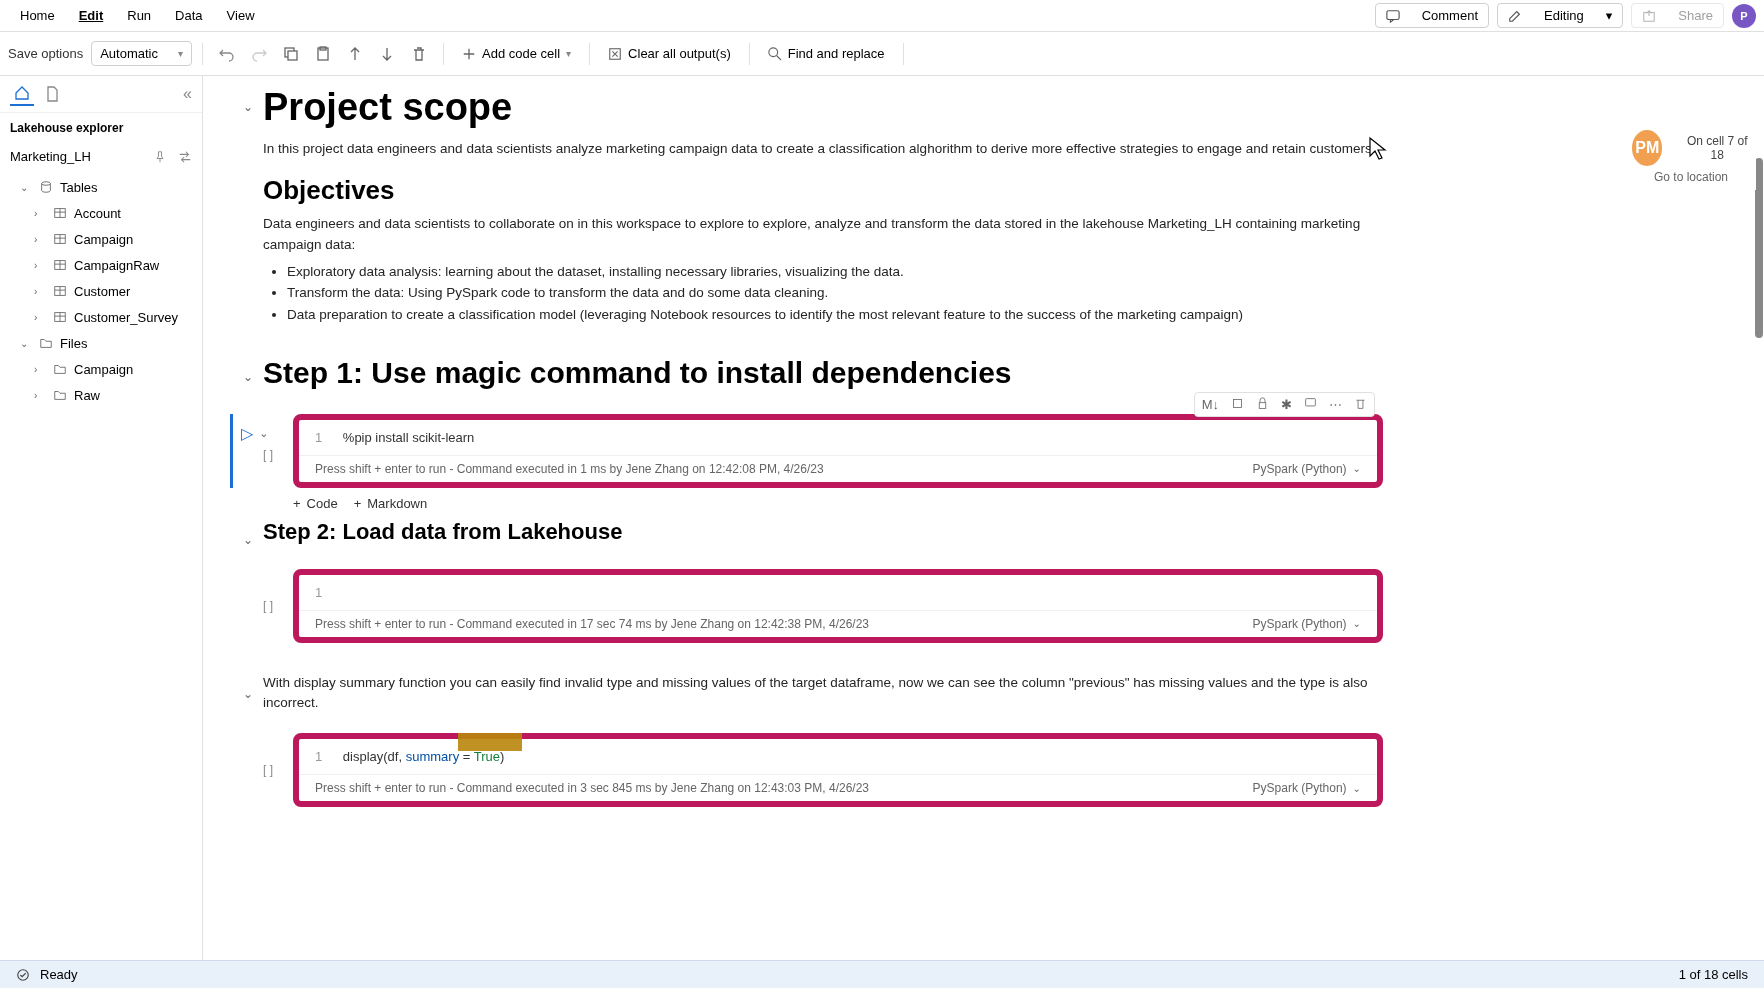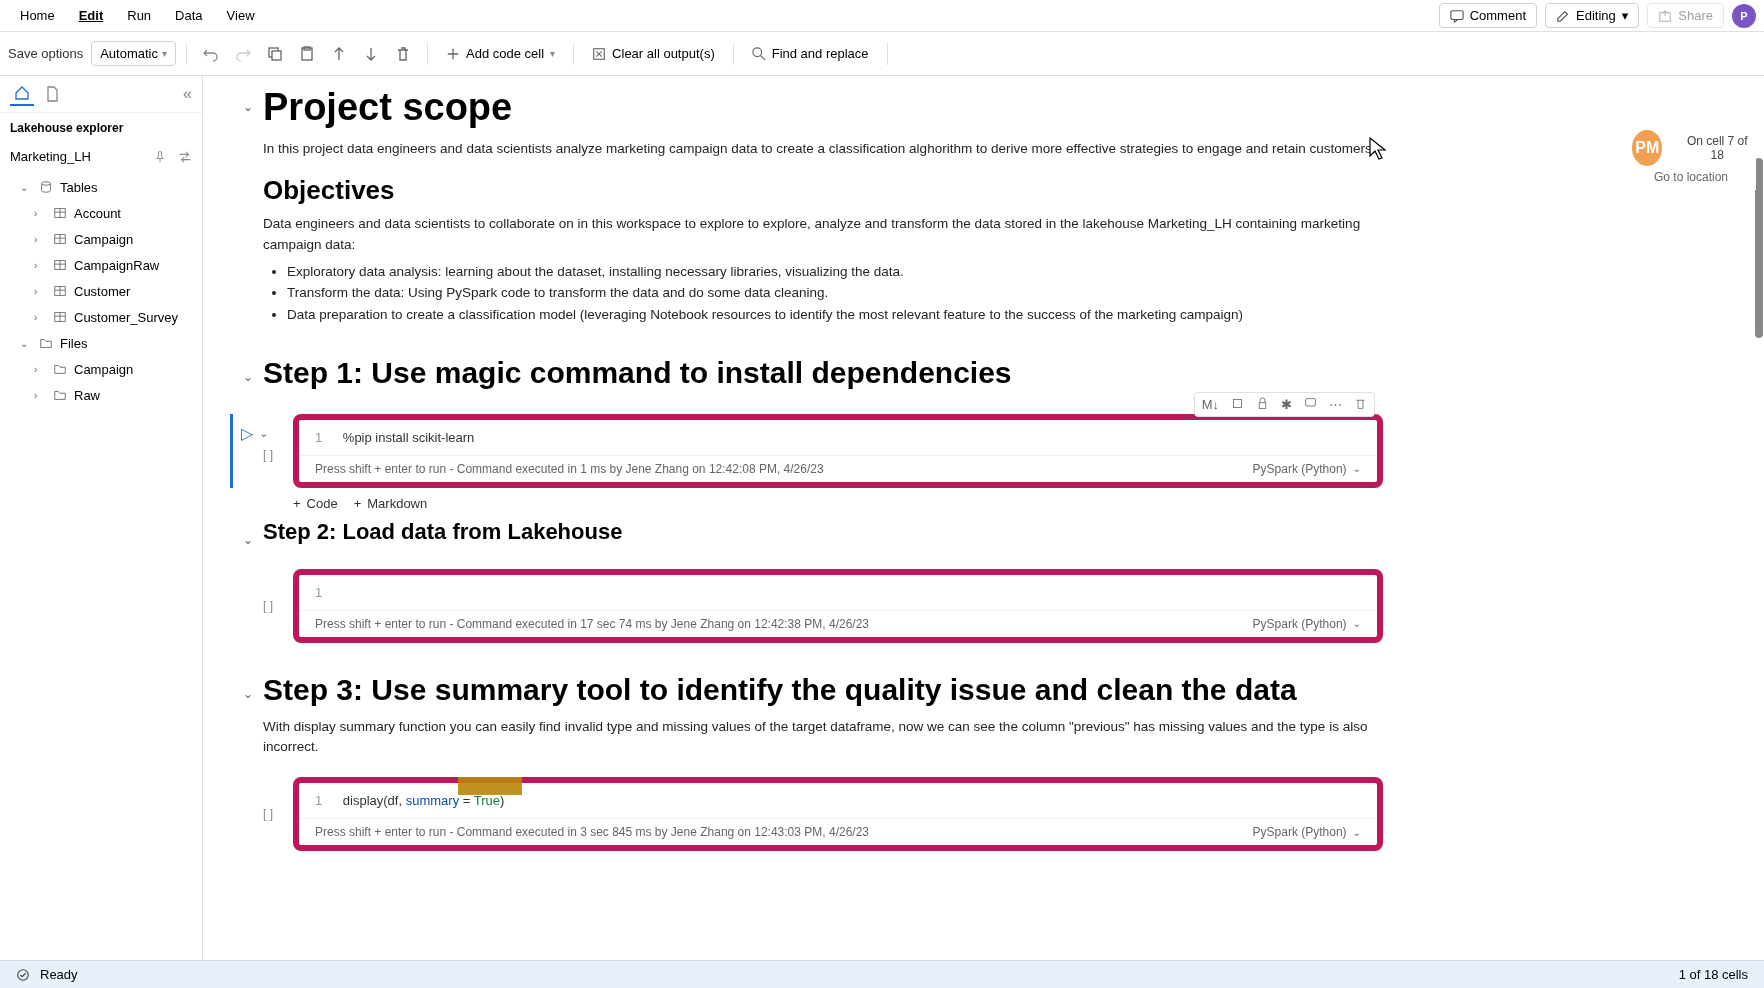--- a/index.html
+++ b/index.html
@@ -2,27 +2,27 @@
 <html><head>
   <meta charset="utf-8">
   <style>
     * { margin: 0; padding: 0; box-sizing: border-box; font-family: 'Segoe UI', Arial, sans-serif; }
     body { background: #fff; overflow: hidden; }
     
     .menubar { display: flex; align-items: center; height: 32px; padding: 0 8px; border-bottom: 1px solid #e0e0e0; }
     .menubar-item { padding: 4px 12px; font-size: 13px; cursor: pointer; }
     .menubar-item.active { text-decoration: underline; font-weight: 600; }
     .menubar-right { margin-left: auto; display: flex; align-items: center; gap: 8px; }
-    .top-btn { display: flex; align-items: center; gap: 6px; padding: 4px 10px; border: 1px solid #d0d0d0; border-radius: 4px; font-size: 13px; cursor: pointer; }
+    .top-btn { display: flex; align-items: center; gap: 22px; padding: 4px 10px; border: 1px solid #d0d0d0; border-radius: 4px; font-size: 13px; cursor: pointer; }
     .top-btn.disabled { color: #a0a0a0; border-color: #e8e8e8; }
     .avatar-small { width: 24px; height: 24px; border-radius: 50%; background: #7857c5; color: #fff; display: flex; align-items: center; justify-content: center; font-size: 11px; font-weight: 600; }
     
     .toolbar { display: flex; align-items: center; height: 44px; padding: 0 8px; border-bottom: 1px solid #e0e0e0; gap: 4px; }
     .toolbar-label { font-size: 13px; color: #333; padding-right: 4px; }
-    .toolbar-select { display: flex; align-items: center; gap: 4px; padding: 4px 8px; border: 1px solid #d0d0d0; border-radius: 4px; font-size: 13px; }
+    .toolbar-select { display: flex; align-items: center; gap: 20px; padding: 4px 8px; border: 1px solid #d0d0d0; border-radius: 4px; font-size: 13px; }
     .toolbar-sep { width: 1px; height: 22px; background: #e0e0e0; margin: 0 6px; }
     .toolbar-icon { width: 28px; height: 28px; display: flex; align-items: center; justify-content: center; cursor: pointer; border-radius: 4px; color: #555; }
     .toolbar-btn { display: flex; align-items: center; gap: 6px; padding: 4px 8px; font-size: 13px; cursor: pointer; border-radius: 4px; }
     
     .main-layout { display: flex; height: calc(100vh - 76px - 28px); }
     
     .sidebar { width: 203px; border-right: 1px solid #e0e0e0; display: flex; flex-direction: column; }
     .sidebar-tabs { display: flex; align-items: center; padding: 6px 10px; border-bottom: 1px solid #f0f0f0; position: relative; }
     .sidebar-tab-icon { width: 24px; height: 24px; display: flex; align-items: center; justify-content: center; margin-right: 6px; cursor: pointer; }
     .sidebar-collapse { margin-left: auto; cursor: pointer; color: #888; }
@@ -452,21 +452,20 @@
             </div>
           </div>
         </div>
       </div>
 
       <div class="md-block" style="margin-top:30px">
         <div class="md-gutter">
             <span class="md-collapse">⌄</span>
           </div>
         <div class="md-content">
-          <h1 style="font-size:30px">Step 3: Use summary tool to identify the quality issue and clean the data</h1>
           <p>With display summary function you can easily find invalid type and missing values of the target dataframe, now we can see the column "previous" has missing values and the type is also incorrect.</p>
         </div>
       </div>
       <div class="cell" style="position:relative">
         <div class="highlight-box" style="left:225px;top:0px;width:64px;height:18px;"></div>
         <div class="cell-meta" style="top:30px">[ ]</div>
         <div class="cell-box">
           <div class="cell-code">
             <span class="line-no">1</span>
             <span class="code-txt"><span>display(df, </span><span class="kw-summary">summary</span><span> = </span><span class="kw-true">True</span><span>)</span></span>

